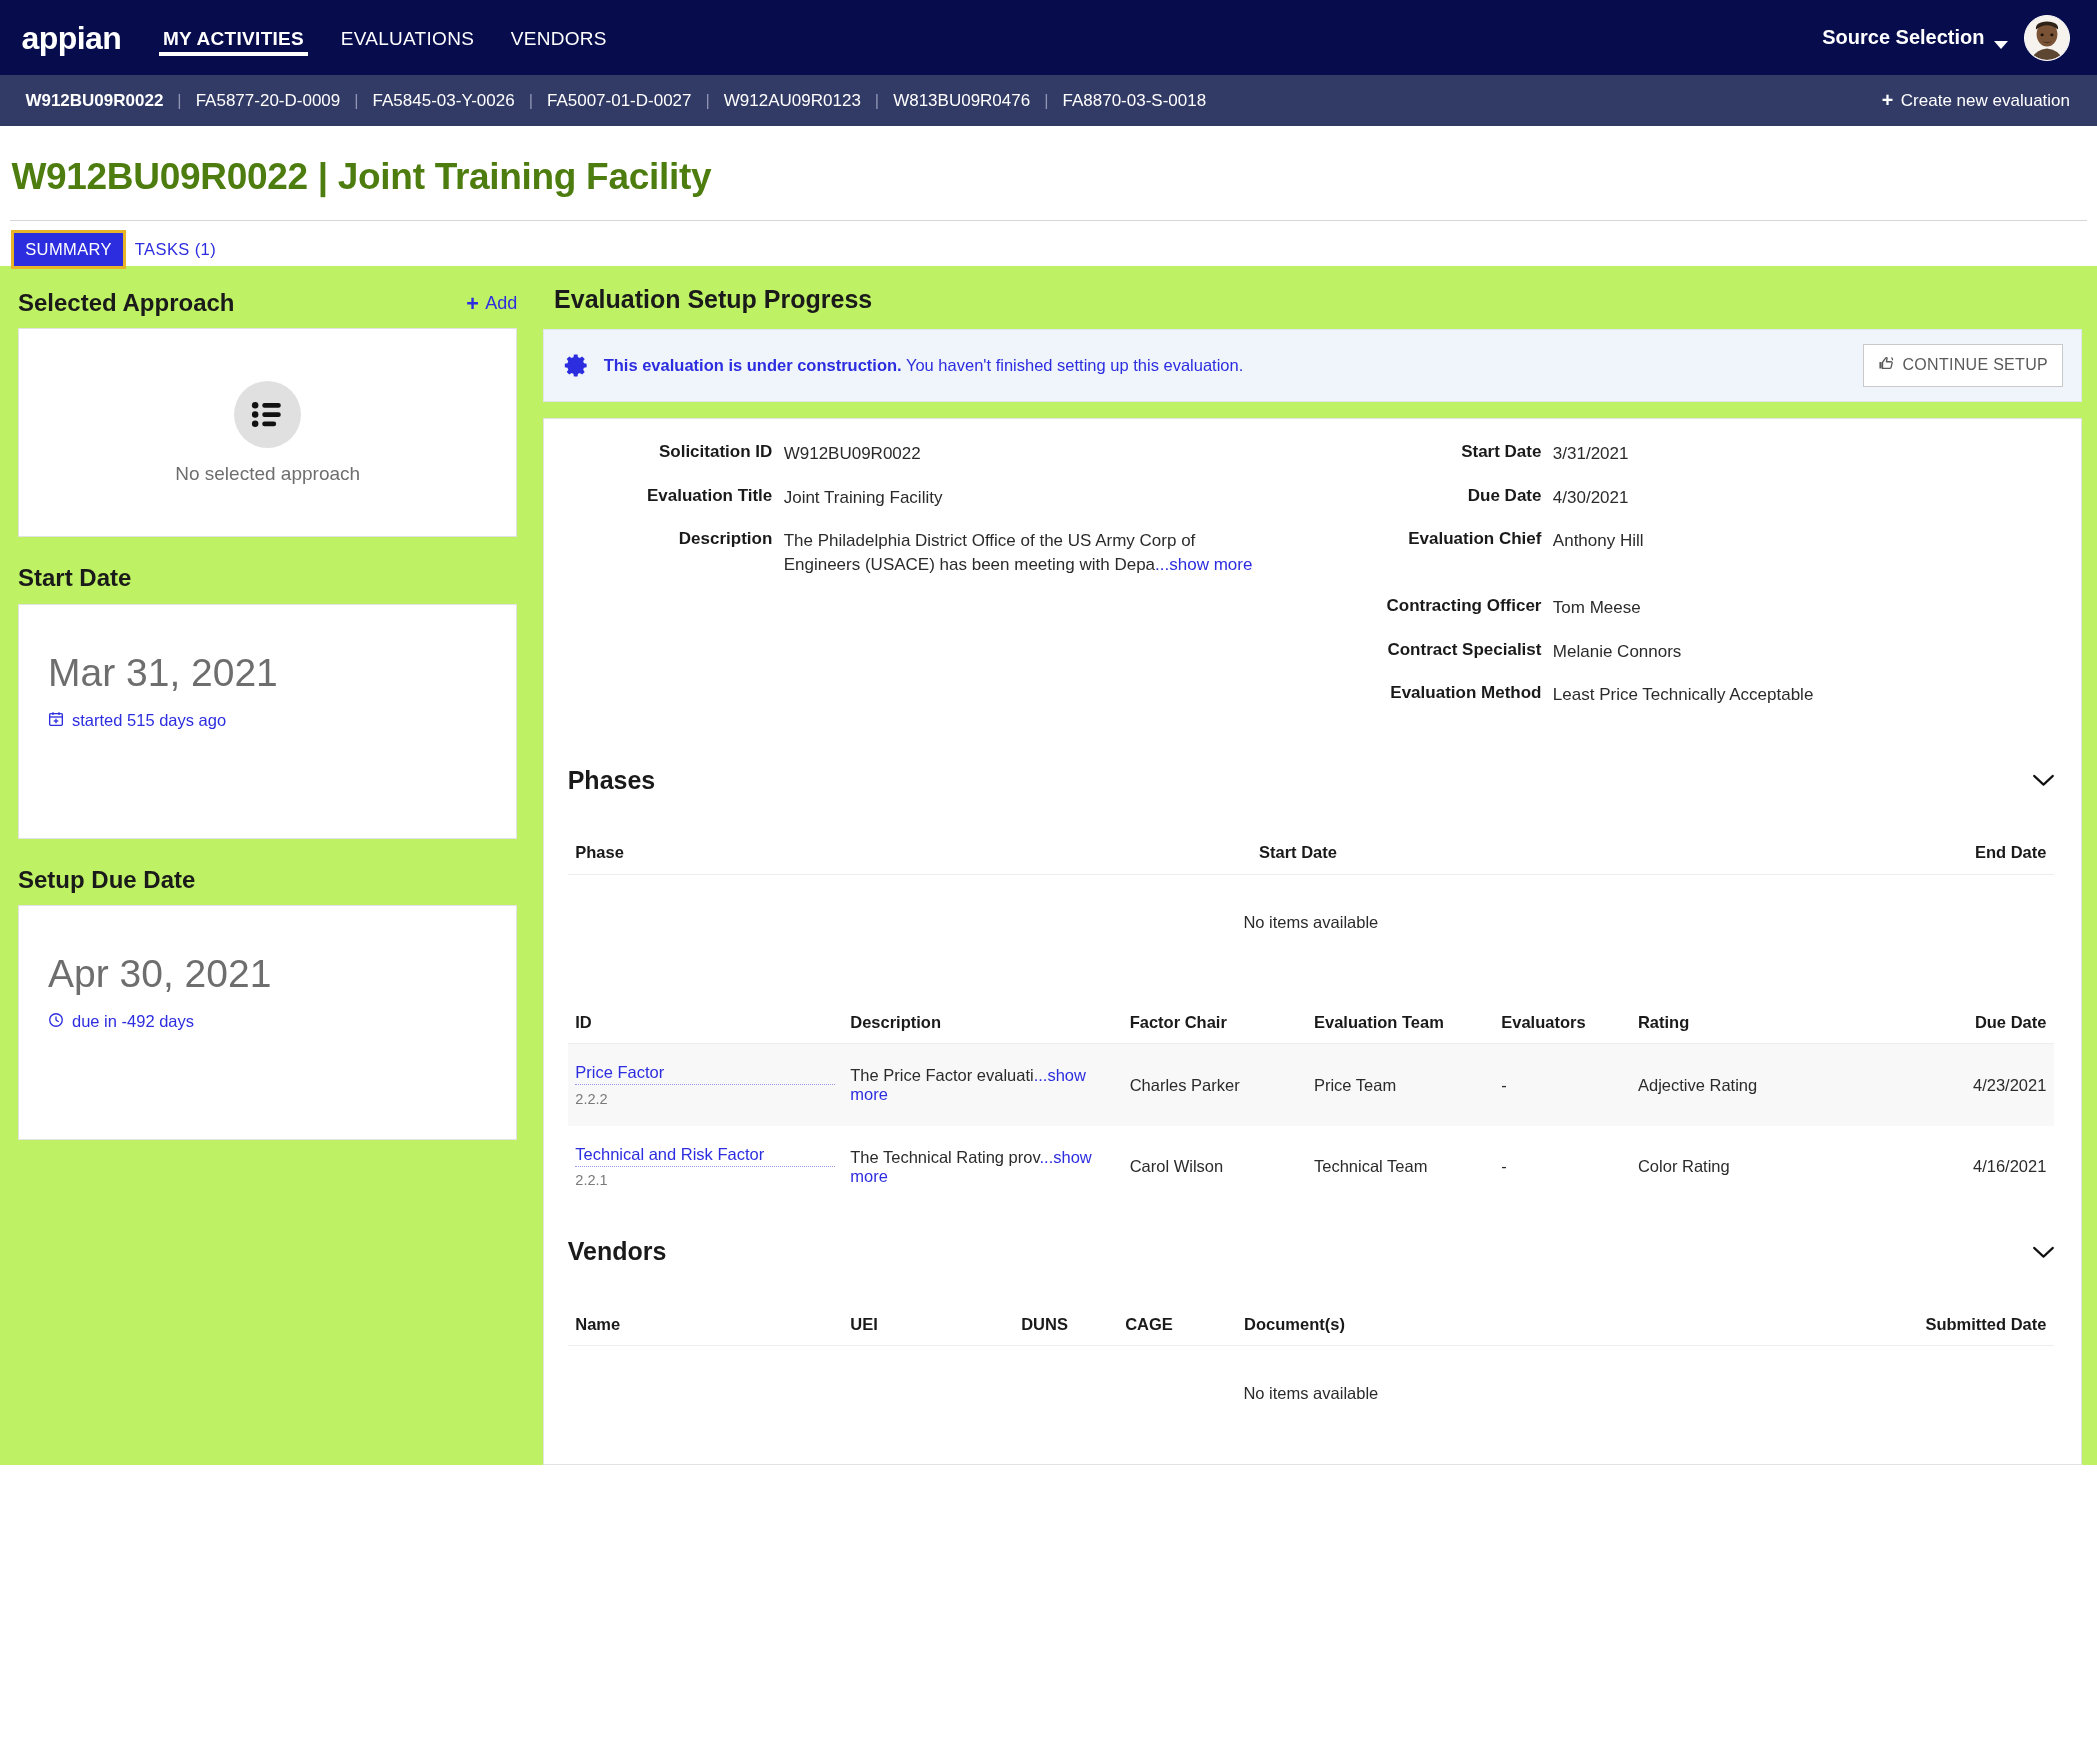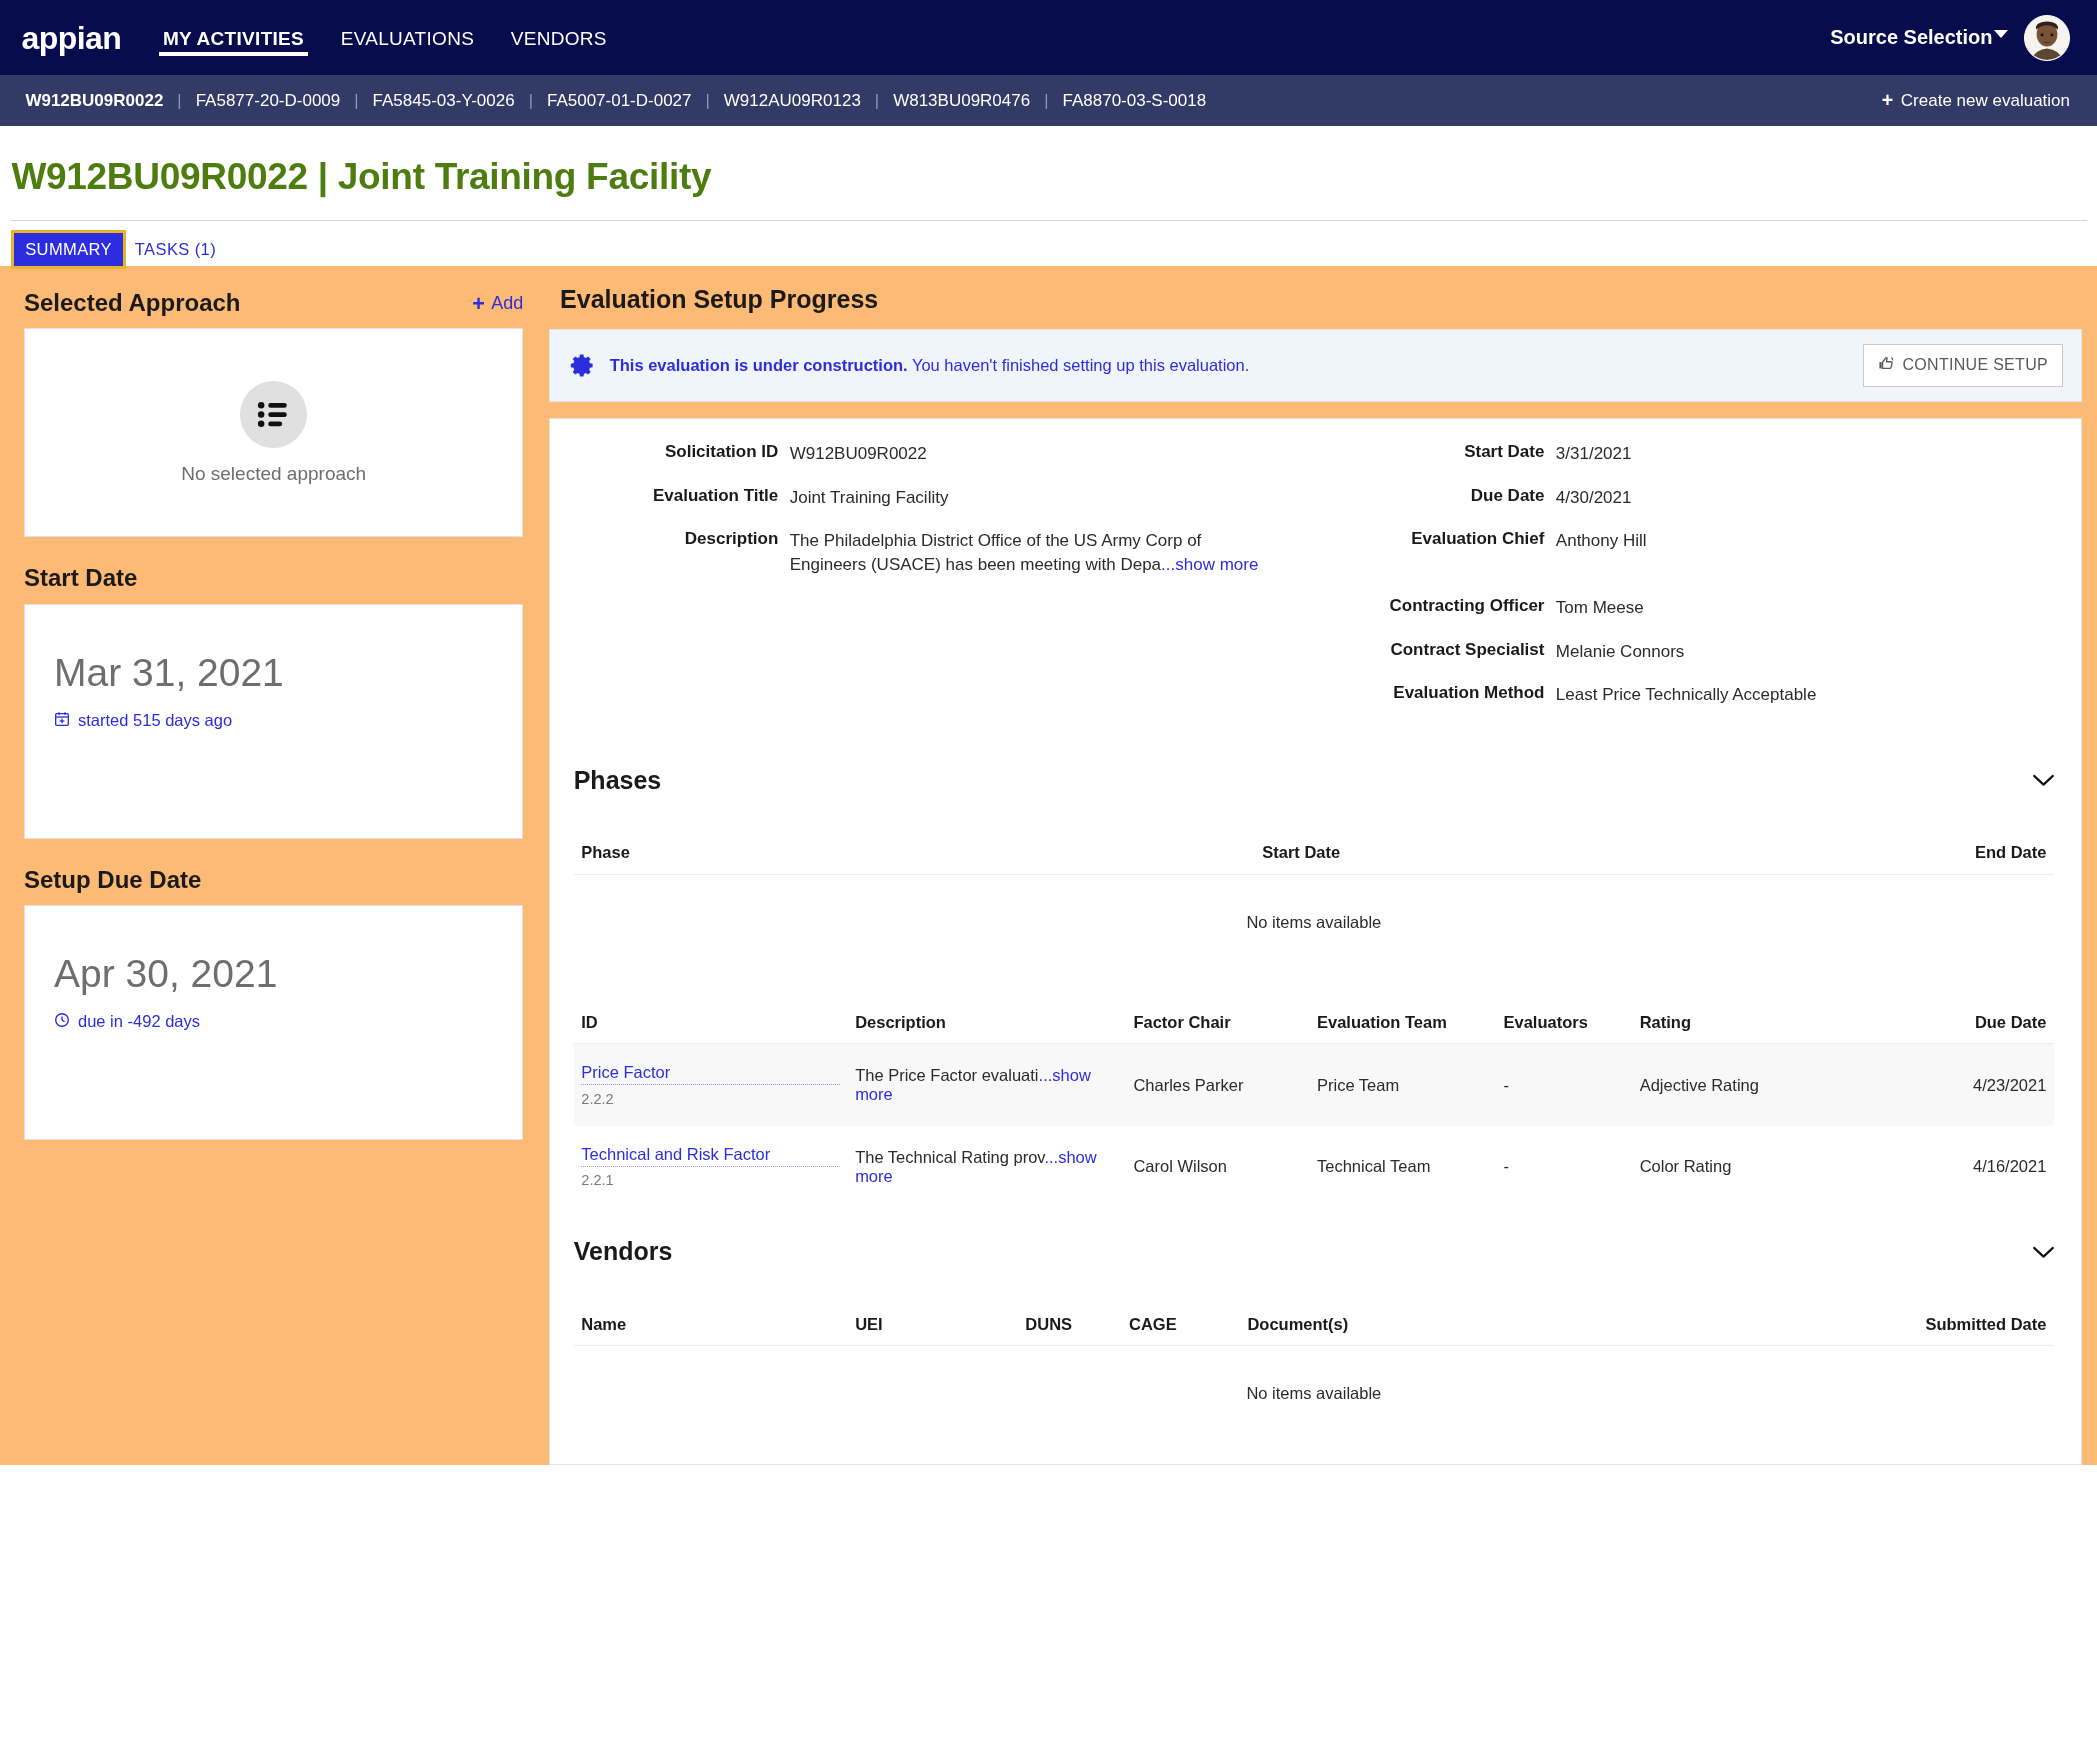--- a/index.html
+++ b/index.html
@@ -51,22 +51,22 @@
     margin-left: auto;
     display: flex;
     align-items: center;
     gap: 16.5px;
   }
   .source-sel {
     color: #ffffff;
     font-size: 20px;
     font-weight: 600;
     display: flex;
-    align-items: flex-start;
-    gap: 1px;
+    align-items: flex-end;
+    gap: 9px;
     cursor: pointer;
   }
   .caret-down {
     width: 0; height: 0;
     border-left: 7px solid transparent;
     border-right: 7px solid transparent;
     border-top: 8.2px solid #ffffff;
     display: inline-block;
     margin-top: 3.8px;
   }
@@ -136,22 +136,22 @@
     color: #ffffff;
     outline: 3.2px solid #E8B428;
     outline-offset: 0px;
     margin-left: 3.8px;
   }
 
   
   .main {
     display: flex;
     align-items: flex-start;
-    padding: 14px 15px 0 14px;
-    background: #fdba74;
+    padding: 14px 15px 0 8px;
+    background: #bef264;
   }
   .left-col { width: 522px; flex: none; padding-left: 10px; }
   .right-col { flex: 1; padding-left: 12.7px; }
 
   
   .lc-header {
     display: flex;
     align-items: baseline;
     padding: 9px 12.7px 11.4px 0;
   }

